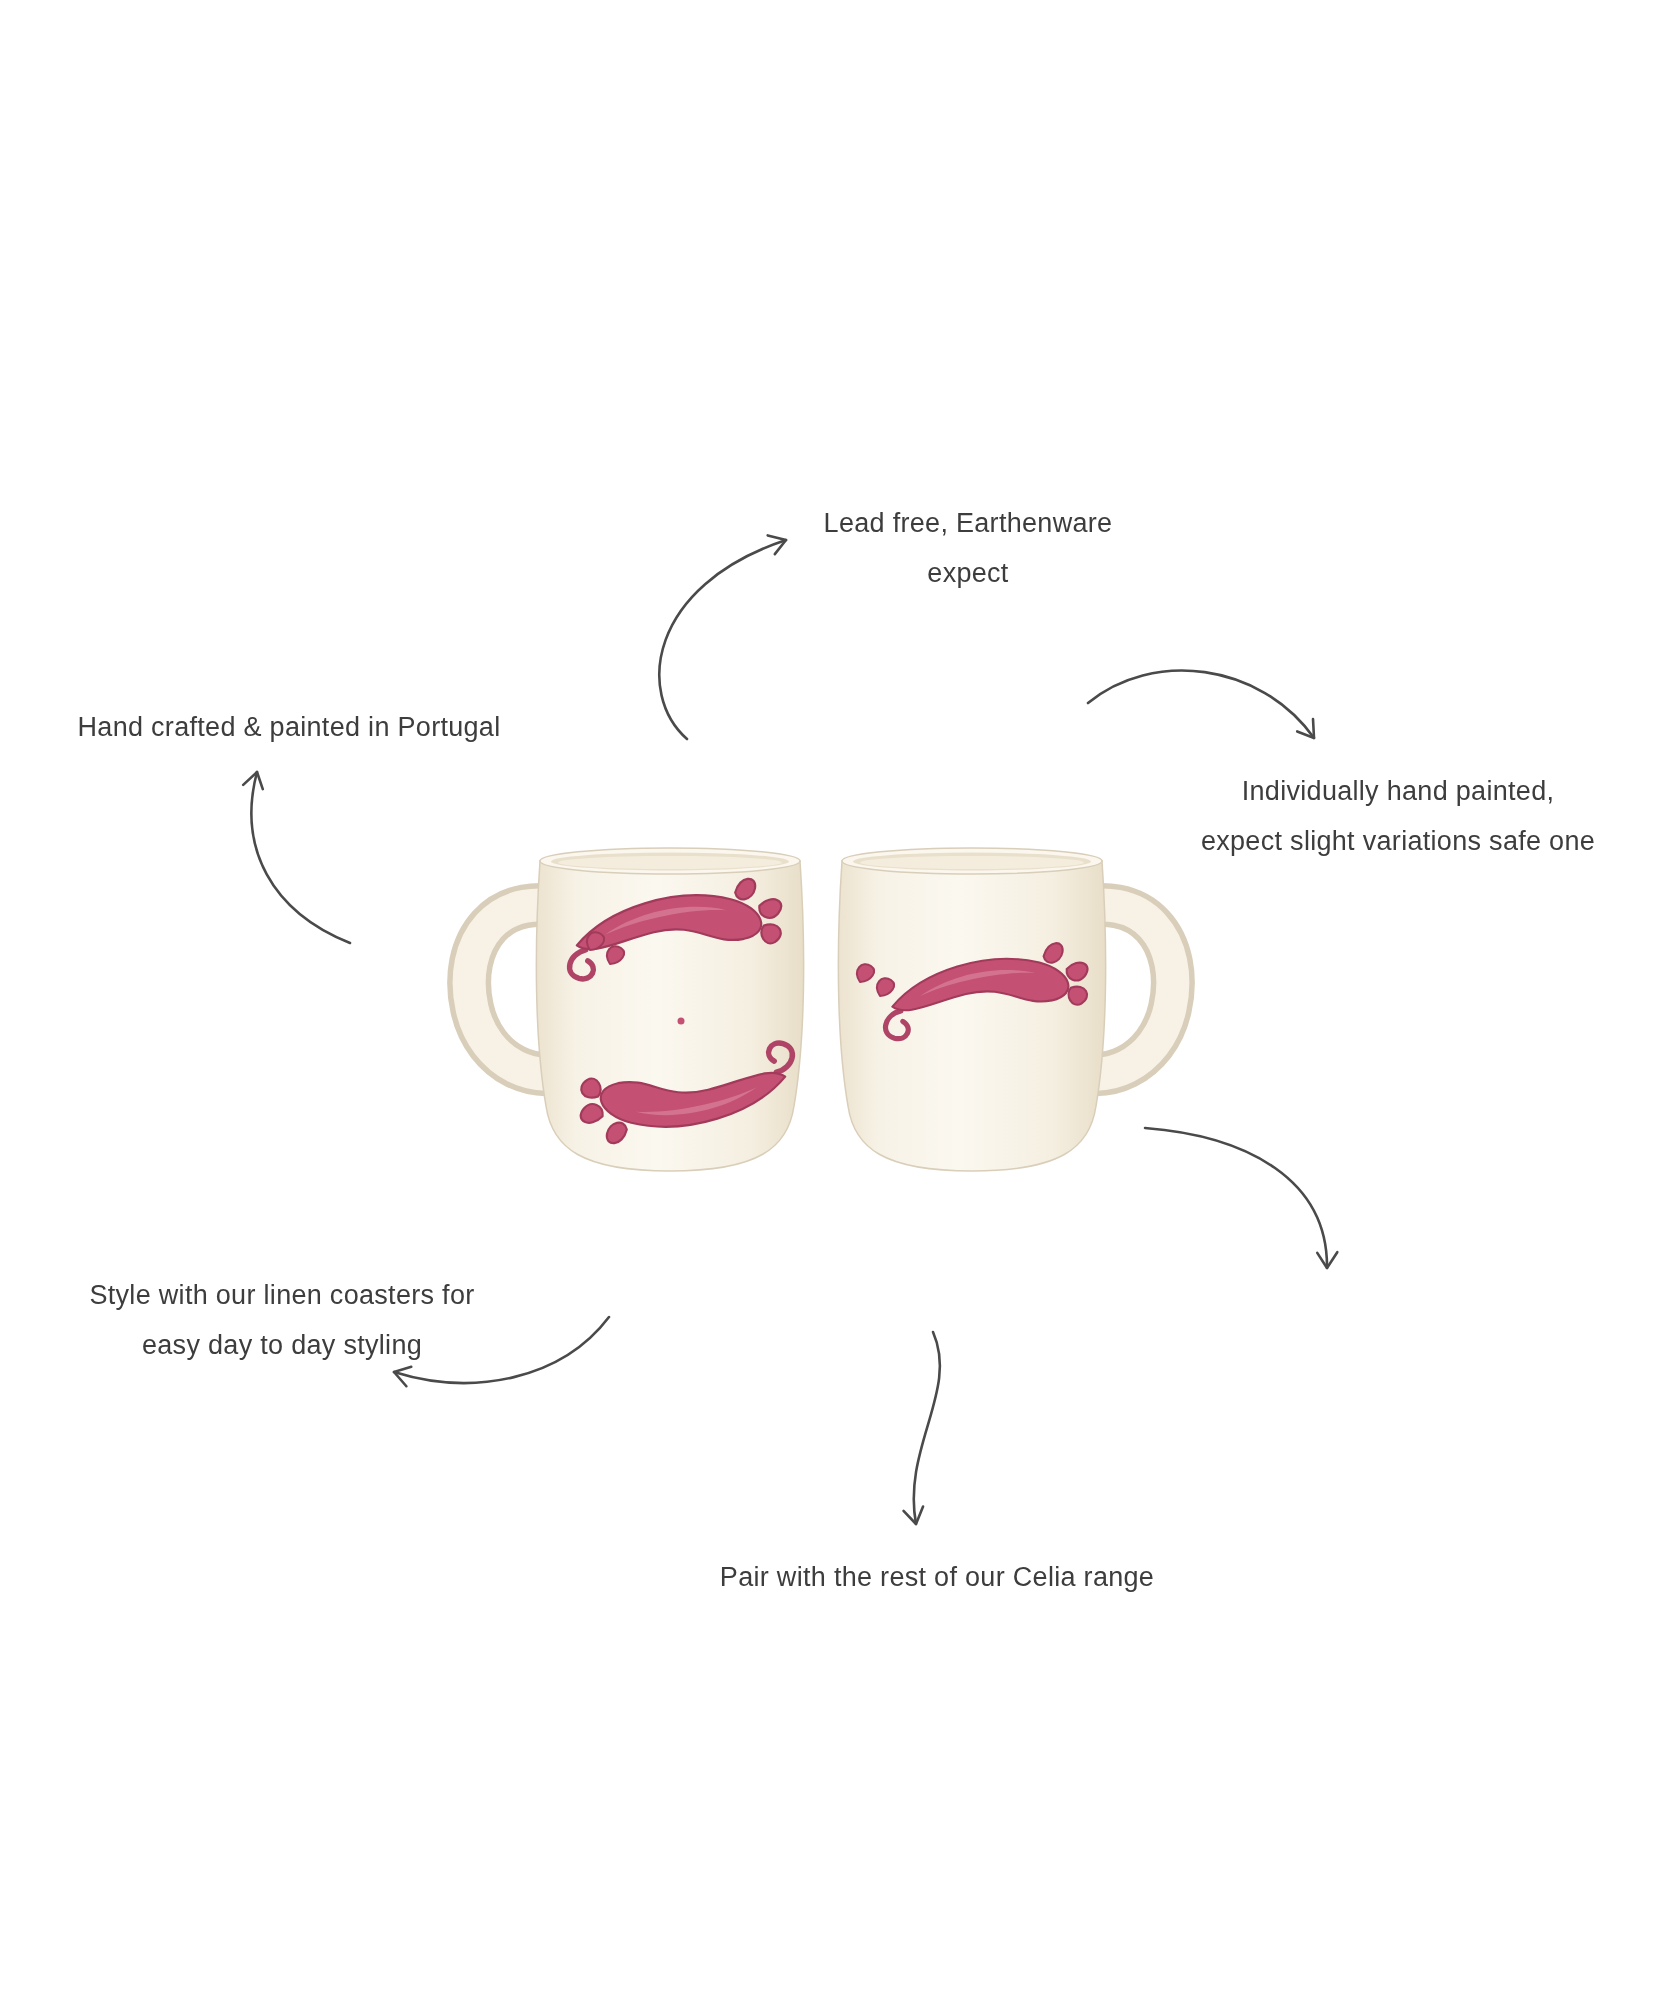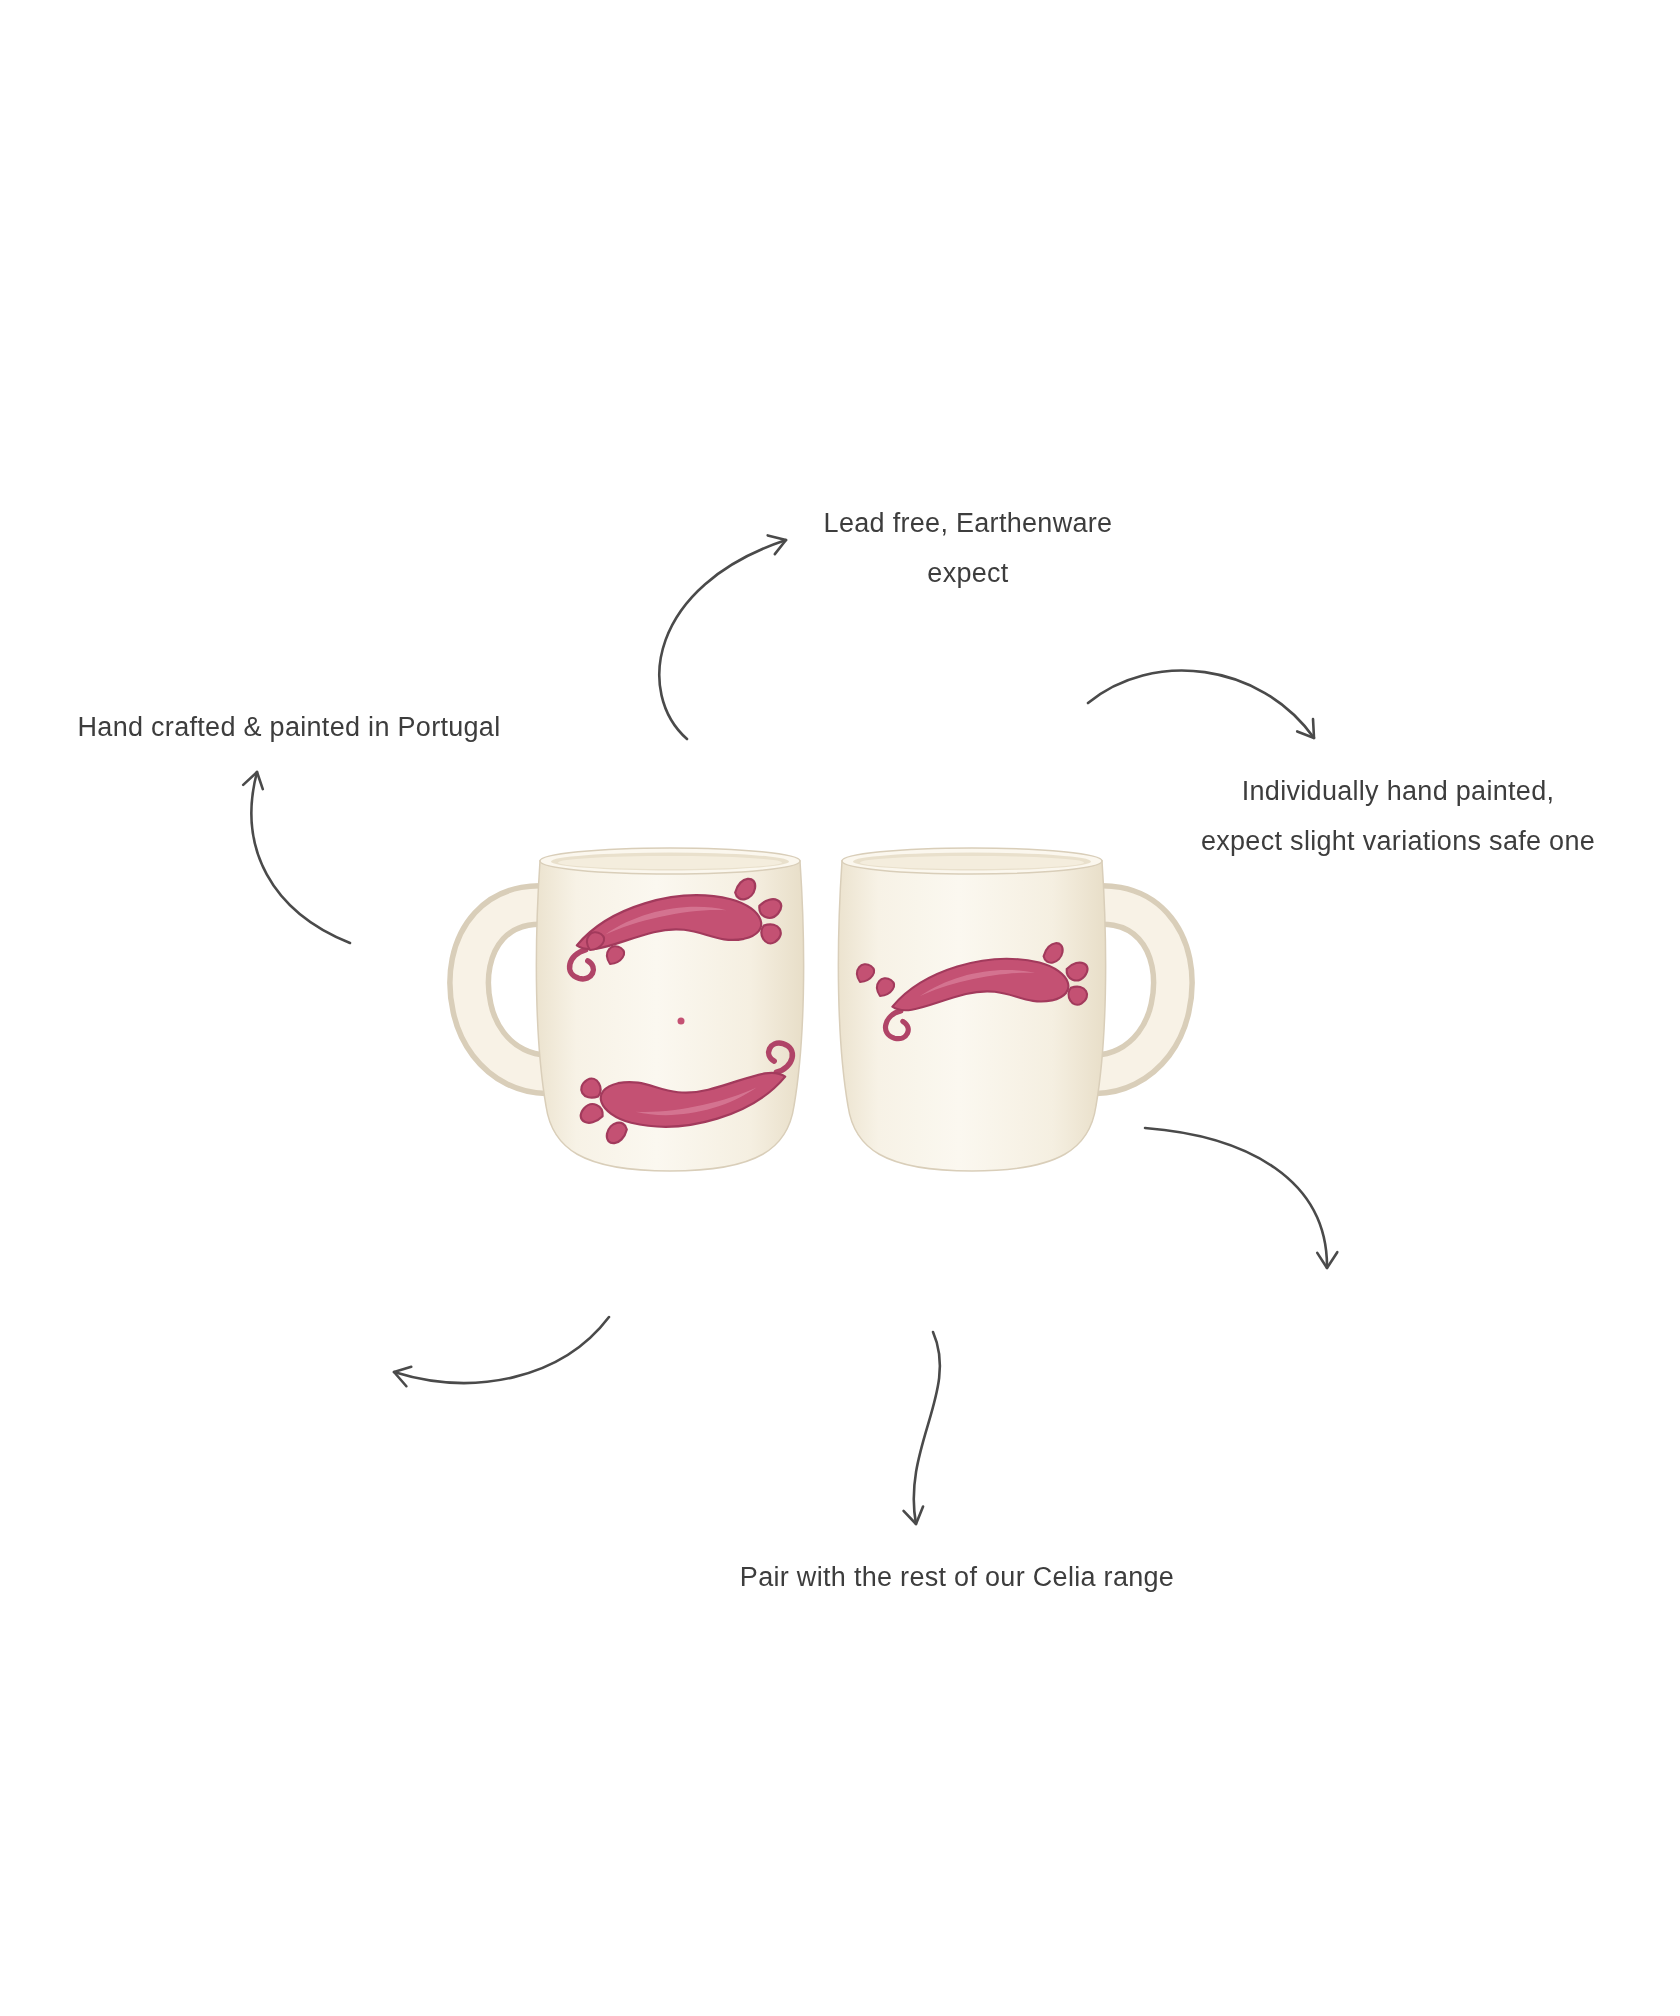--- a/index.html
+++ b/index.html
@@ -146,19 +146,23 @@
 
   <div class="label" style="left:289px; top:702px;">
     <div>Hand crafted &amp; painted in Portugal</div>
   </div>
 
   <div class="label" style="left:1398px; top:766px;">
     <div>Individually hand painted,</div>
     <div>expect slight variations safe one</div>
   </div>
 
+  <div class="label" style="left:282px; top:1270px;">
+    <div>Style with our linen coasters for</div>
+    <div>easy day to day styling</div>
+  </div>
 
 
-  <div class="label" style="left:957px; top:1552px;">
+  <div class="label" style="left:937px; top:1552px;">
     <div>Pair with the rest of our Celia range</div>
   </div>
 
 </div>
 
 </body></html>

